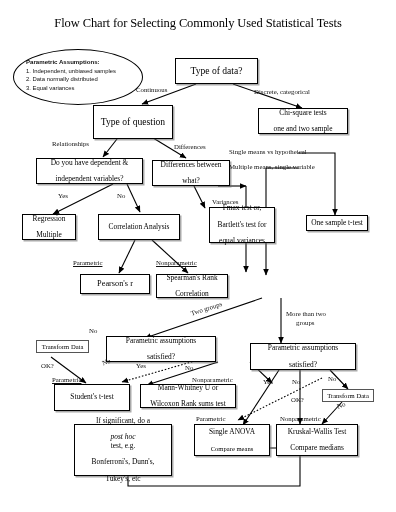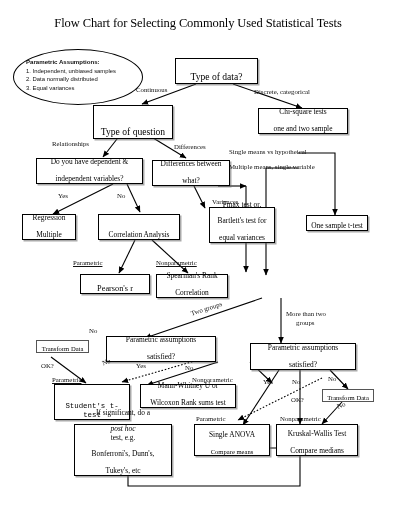--- a/index.html
+++ b/index.html
@@ -6,21 +6,21 @@
   body{width:396px;height:512px;position:relative;overflow:hidden;
        font-family:"Liberation Serif", serif;color:#000;}
   #stage{position:relative;width:396px;height:512px;}
 
   .title{position:absolute;left:0;top:16px;width:396px;text-align:center;
          font-family:"Liberation Serif", serif;font-weight:normal;font-size:12.5px;
          letter-spacing:-0.1px;}
 
   
   .box{position:absolute;box-sizing:border-box;border:1px solid #000;
-       background:#fff;display:flex;align-items:flex-end;justify-content:center;
+       background:#fff;display:flex;align-items:center;justify-content:center;
        text-align:center;line-height:1.12;
        box-shadow:1.5px 1.5px 0 rgba(100,100,100,.55);}
   .box span{display:block;padding:0 2px;}
   .thin{box-shadow:none;border:1px solid #555;}
 
   .f10{font-size:9.6px;}
   .f9{font-size:8.3px;}
   .f8{font-size:7.4px;}
   .f7{font-size:6.6px;}
 
@@ -196,21 +196,21 @@
     <span>
       <span>Parametric  assumptions</span><br>
       <span>satisfied?</span>
     </span>
   </div>
 
   <div class="box thin f7" style="left:36px;top:340px;width:53px;height:13px;">
     <span>Transform Data</span>
   </div>
 
-  <div class="box f8" style="left:54px;top:384px;width:76px;height:36px;font-family:Liberation Mono, monospace;">
+  <div class="box f8" style="left:54px;top:384px;width:76px;height:27px;">
     <span>Student's t-test</span>
   </div>
 
   <div class="box f8" style="left:140px;top:384px;width:96px;height:24px;">
     <span>
       <span>Mann-Whitney U or</span><br>
       <span>Wilcoxon Rank sums test</span>
     </span>
   </div>
 

